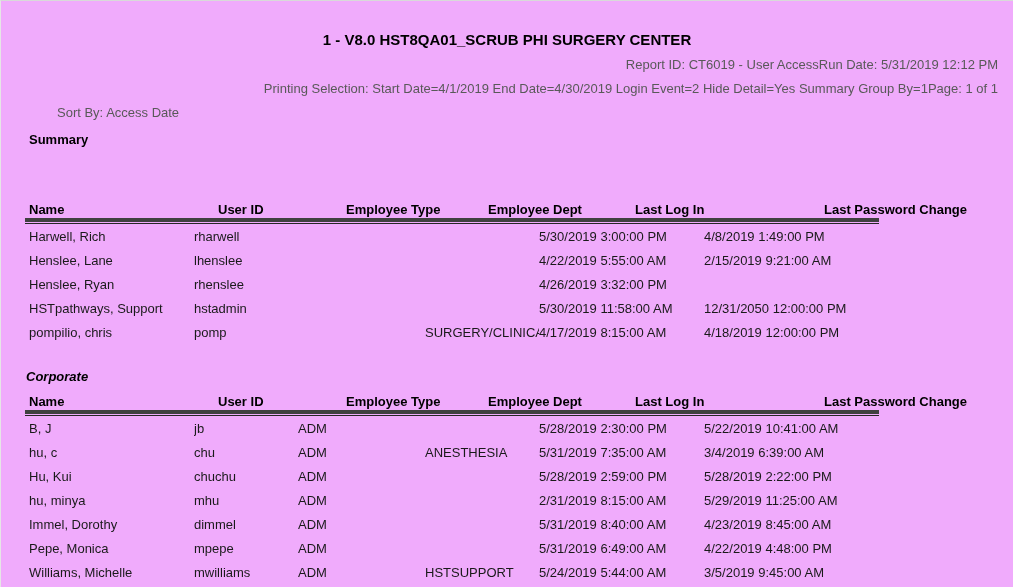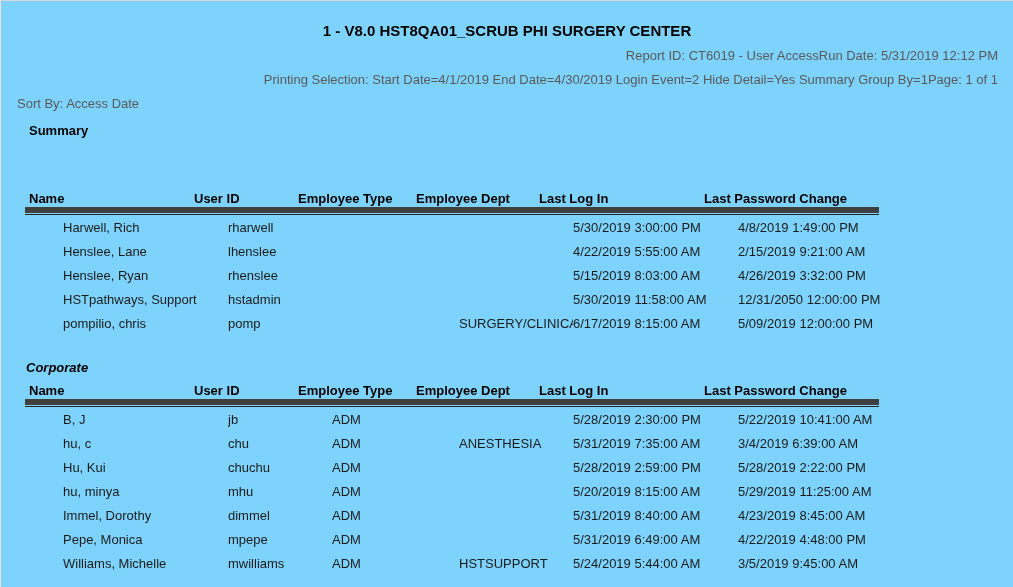--- a/index.html
+++ b/index.html
@@ -5,24 +5,24 @@
   * { margin: 0; padding: 0; box-sizing: border-box; }
   html, body { background: #ffffff; }
   body {
     width: 1013px; height: 587px;
     font-family: "Liberation Sans", sans-serif;
     color: #1a1a1a;
     overflow: hidden;
   }
   .page {
     width: 1013px; height: 587px;
-    background: #7dd3fc;
+    background: #f0abfc;
     border-top: 1px solid #d9d9d9;
     border-left: 1px solid #e6e6e6;
-    padding-top: 21px;
+    padding-top: 30px;
   }
   .report-title {
     text-align: center;
     font-size: 15px;
     font-weight: bold;
     color: #000000;
     height: 18px;
     line-height: 18px;
   }
   .meta {
@@ -32,21 +32,21 @@
   }
   .meta-row {
     display: flex;
     justify-content: flex-end;
     height: 24px;
     line-height: 24px;
   }
   .meta-left  { text-align: left; }
   .meta-right { text-align: right; }
   .sort-by {
-    height: 24px; line-height: 24px;
+    height: 24px; line-height: 24px; margin-left: 40px;
   }
   .group-label {
     font-weight: bold;
     color: #000000;
     font-size: 13px;
     line-height: 17px;
     margin-left: 26px;
   }
   .group-label.first { margin-top: 6px; margin-left: 28px; }
   .group-label.second { margin-top: 24px; margin-left: 25px; font-style: italic; }
@@ -57,33 +57,33 @@
   }
   .table-1 { margin-top: 52px; }
   .table-2 { margin-top: 7px; }
   .t-head, .tr {
     display: grid;
     grid-template-columns: 169px 104px 118px 123px 165px 175px;
   }
   .t-head {
     height: 22px;
     align-items: end;
-    border-bottom: 6px solid #404040;
+    border-bottom: 4px solid #404040;
     font-weight: bold;
     color: #000000;
     padding-bottom: 1px;
+    gap: 24px;
   }
   .t-rule {
     height: 2px;
     border-bottom: 1px solid #262626;
   }
   .tr {
     height: 24px;
     align-items: center;
-    margin-left: 34px;
   }
   .c0 { padding-left: 4px; }
   .td.c3 { padding-left: 9px; }
   .td, .th {
     white-space: nowrap;
     overflow: hidden;
   }
 </style>
 </head>
 <body>
@@ -131,38 +131,37 @@
           <div class="td c2"></div>
           <div class="td c3"></div>
           <div class="td c4">4/22/2019 5:55:00 AM</div>
           <div class="td c5">2/15/2019 9:21:00 AM</div>
         </div>
         <div class="tr">
           <div class="td c0">Henslee, Ryan</div>
           <div class="td c1">rhenslee</div>
           <div class="td c2"></div>
           <div class="td c3"></div>
-          <div class="td c4">5/15/2019 8:03:00 AM</div>
           <div class="td c5">4/26/2019 3:32:00 PM</div>
         </div>
         <div class="tr">
           <div class="td c0">HSTpathways, Support</div>
           <div class="td c1">hstadmin</div>
           <div class="td c2"></div>
           <div class="td c3"></div>
           <div class="td c4">5/30/2019 11:58:00 AM</div>
           <div class="td c5">12/31/2050 12:00:00 PM</div>
         </div>
         <div class="tr">
           <div class="td c0">pompilio, chris</div>
           <div class="td c1">pomp</div>
           <div class="td c2"></div>
           <div class="td c3">SURGERY/CLINICAL</div>
-          <div class="td c4">6/17/2019 8:15:00 AM</div>
-          <div class="td c5">5/09/2019 12:00:00 PM</div>
+          <div class="td c4">4/17/2019 8:15:00 AM</div>
+          <div class="td c5">4/18/2019 12:00:00 PM</div>
         </div>
       </div>
   </div>
 
   <div class="group-label second">Corporate</div>
 
   <div class="report-table table-2">
     <div class="t-head">
         <div class="th c0">Name</div>
         <div class="th c1">User ID</div>
@@ -195,21 +194,21 @@
           <div class="td c2">ADM</div>
           <div class="td c3"></div>
           <div class="td c4">5/28/2019 2:59:00 PM</div>
           <div class="td c5">5/28/2019 2:22:00 PM</div>
         </div>
         <div class="tr">
           <div class="td c0">hu, minya</div>
           <div class="td c1">mhu</div>
           <div class="td c2">ADM</div>
           <div class="td c3"></div>
-          <div class="td c4">5/20/2019 8:15:00 AM</div>
+          <div class="td c4">2/31/2019 8:15:00 AM</div>
           <div class="td c5">5/29/2019 11:25:00 AM</div>
         </div>
         <div class="tr">
           <div class="td c0">Immel, Dorothy</div>
           <div class="td c1">dimmel</div>
           <div class="td c2">ADM</div>
           <div class="td c3"></div>
           <div class="td c4">5/31/2019 8:40:00 AM</div>
           <div class="td c5">4/23/2019 8:45:00 AM</div>
         </div>

